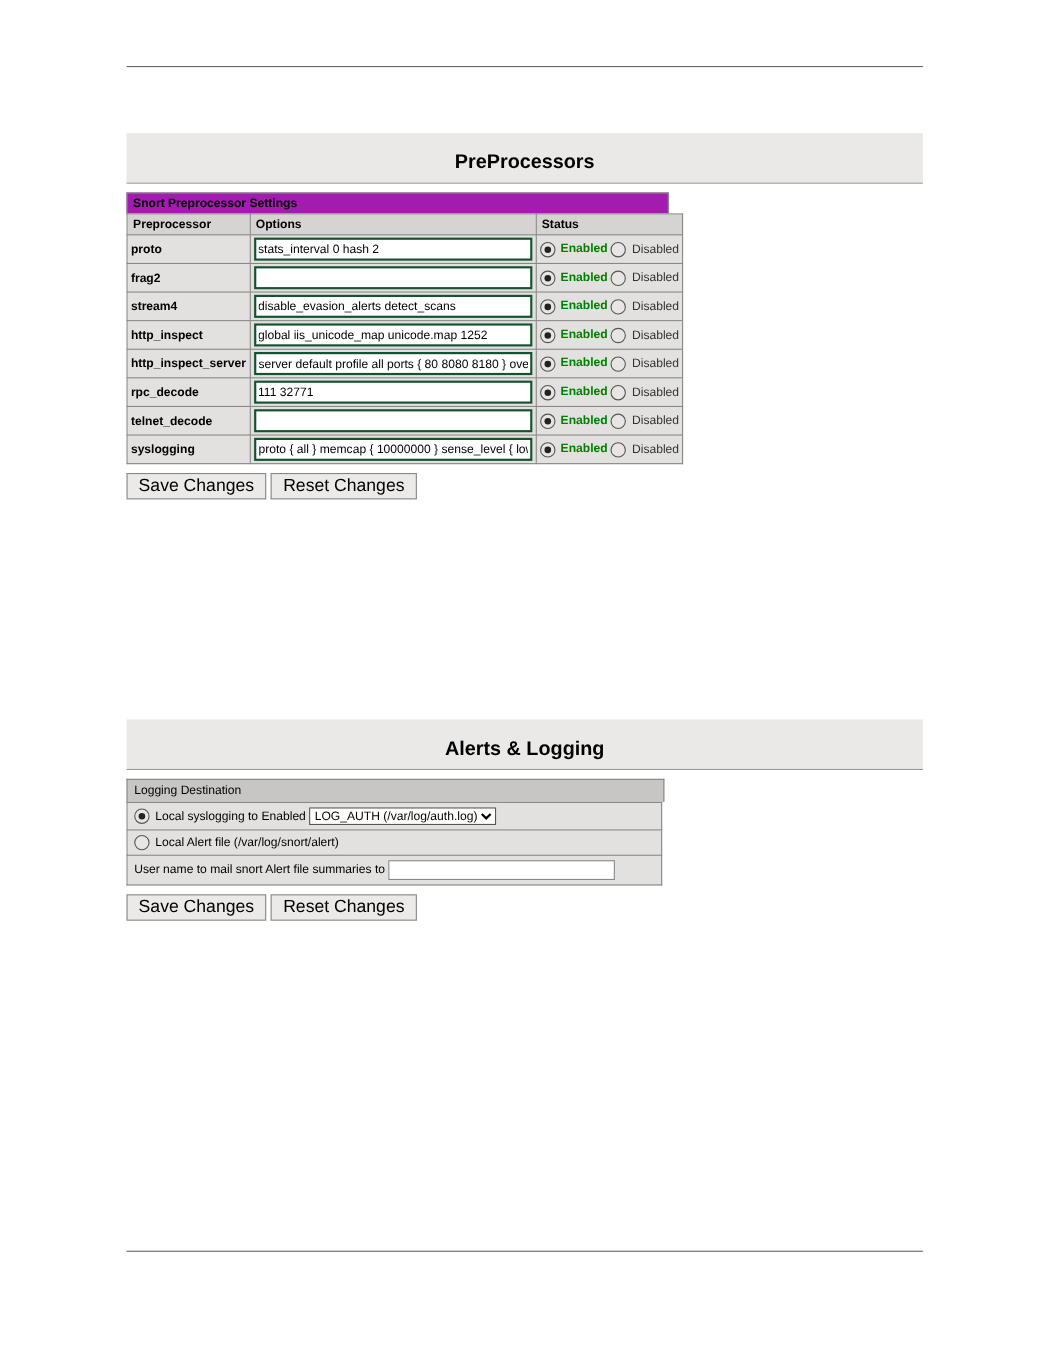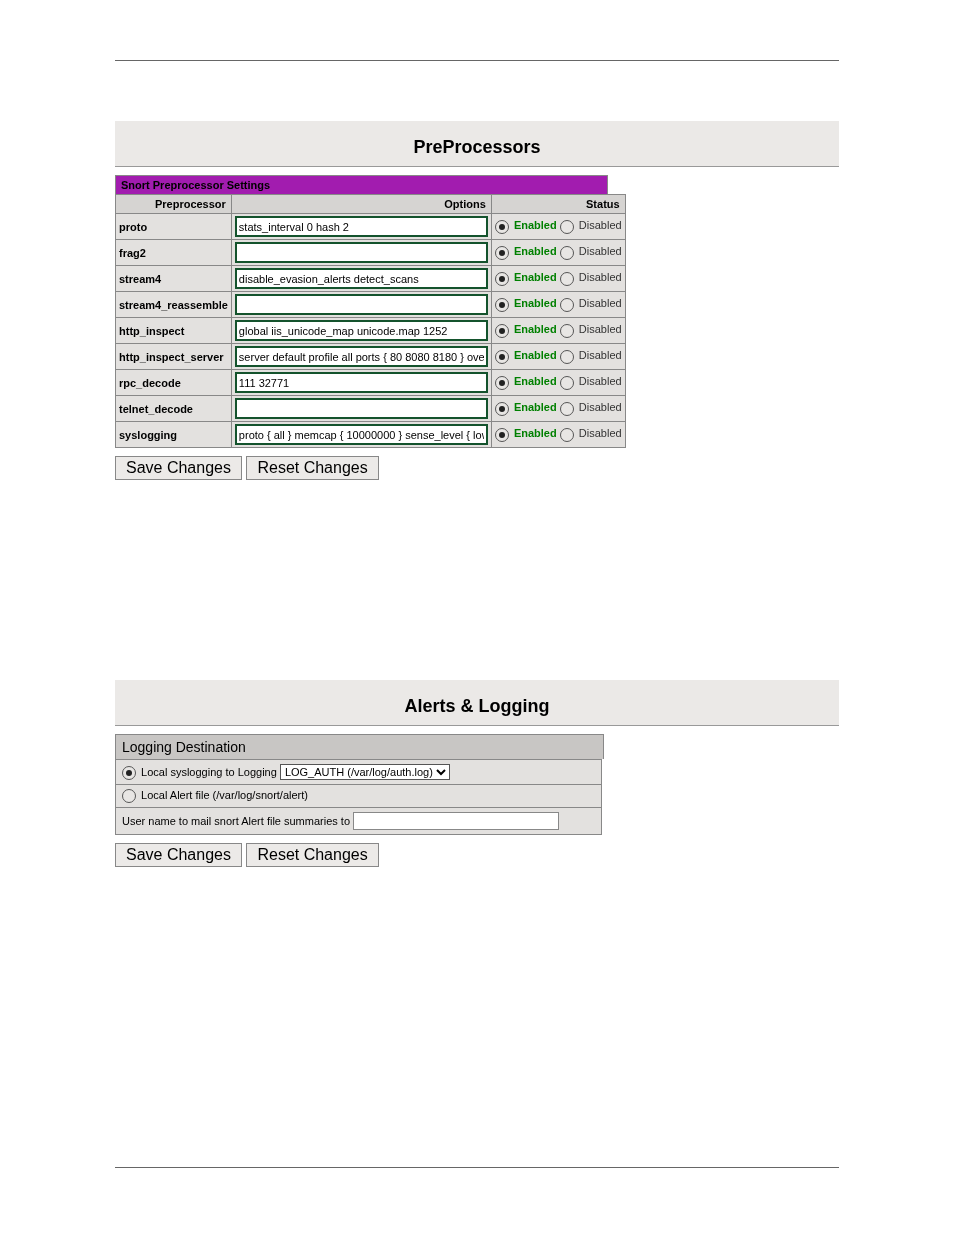--- a/index.html
+++ b/index.html
@@ -47,21 +47,21 @@
     border-bottom: none;
     font-weight: bold;
     font-size: 11px;
     padding: 3px 5px;
     text-align: left;
   }
   .widget-table th {
     background: #d6d4d2;
     border: 1px solid #888;
     font-weight: bold;
-    text-align: right;
+    text-align: left;
     padding: 3px 5px;
     font-size: 11px;
   }
   .widget-table td {
     border: 1px solid #888;
     padding: 2px 3px;
     background: #e3e1df;
     vertical-align: middle;
   }
   .widget-table td.name {
@@ -129,21 +129,21 @@
   .logging-table {
     border-collapse: collapse;
     border: 1px solid #888;
     font-size: 11px;
     width: 487px;
   }
   .logging-caption {
     background: #c8c6c4;
     border: 1px solid #888;
     border-bottom: none;
-    font-size: 14px;
+    font-size: 11px;
     padding: 4px 6px;
   }
   .logging-table td {
     border: 1px solid #888;
     padding: 4px 6px;
     background: #e3e1df;
   }
   select.facility {
     font-family: Verdana, Arial, sans-serif;
     font-size: 11px;
@@ -194,25 +194,20 @@
             <td class="name">frag2</td>
             <td><input type="text" class="opt" value="" style=""></td>
             <td class="status-cell"><span class="radio-dot selected"></span> <span class="enabled-label">Enabled</span> <span class="radio-dot"></span> <span class="disabled-label">Disabled</span></td>
           </tr>
           <tr>
             <td class="name">stream4</td>
             <td><input type="text" class="opt" value="disable_evasion_alerts detect_scans" style=""></td>
             <td class="status-cell"><span class="radio-dot selected"></span> <span class="enabled-label">Enabled</span> <span class="radio-dot"></span> <span class="disabled-label">Disabled</span></td>
           </tr>
           <tr>
-            <td class="name">stream4_reassemble</td>
-            <td><input type="text" class="opt" value="" style=""></td>
-            <td class="status-cell"><span class="radio-dot selected"></span> <span class="enabled-label">Enabled</span> <span class="radio-dot"></span> <span class="disabled-label">Disabled</span></td>
-          </tr>
-          <tr>
             <td class="name">http_inspect</td>
             <td><input type="text" class="opt" value="global iis_unicode_map unicode.map 1252" style=""></td>
             <td class="status-cell"><span class="radio-dot selected"></span> <span class="enabled-label">Enabled</span> <span class="radio-dot"></span> <span class="disabled-label">Disabled</span></td>
           </tr>
           <tr>
             <td class="name">http_inspect_server</td>
             <td><input type="text" class="opt" value="server default profile all ports { 80 8080 8180 } oversize_dir_length 500" style=""></td>
             <td class="status-cell"><span class="radio-dot selected"></span> <span class="enabled-label">Enabled</span> <span class="radio-dot"></span> <span class="disabled-label">Disabled</span></td>
           </tr>
           <tr>
@@ -246,21 +241,21 @@
   </div>
   <hr class="panel-hr">
   <div class="panel-body-wrap">
 
     <div class="logging-caption" style="width:475px;">Logging Destination</div>
     <table class="logging-table">
       <tbody>
           <tr>
         <td>
           <span class="radio-dot selected"></span>
-          <span>Local syslogging to Logging</span>
+          <span>Local syslogging to Enabled</span>
           <select class="facility">
             <option>LOG_AUTH (/var/log/auth.log)</option>
           </select>
         </td>
       </tr>
       <tr>
         <td>
           <span class="radio-dot"></span>
           <span>Local Alert file (/var/log/snort/alert)</span>
         </td>

